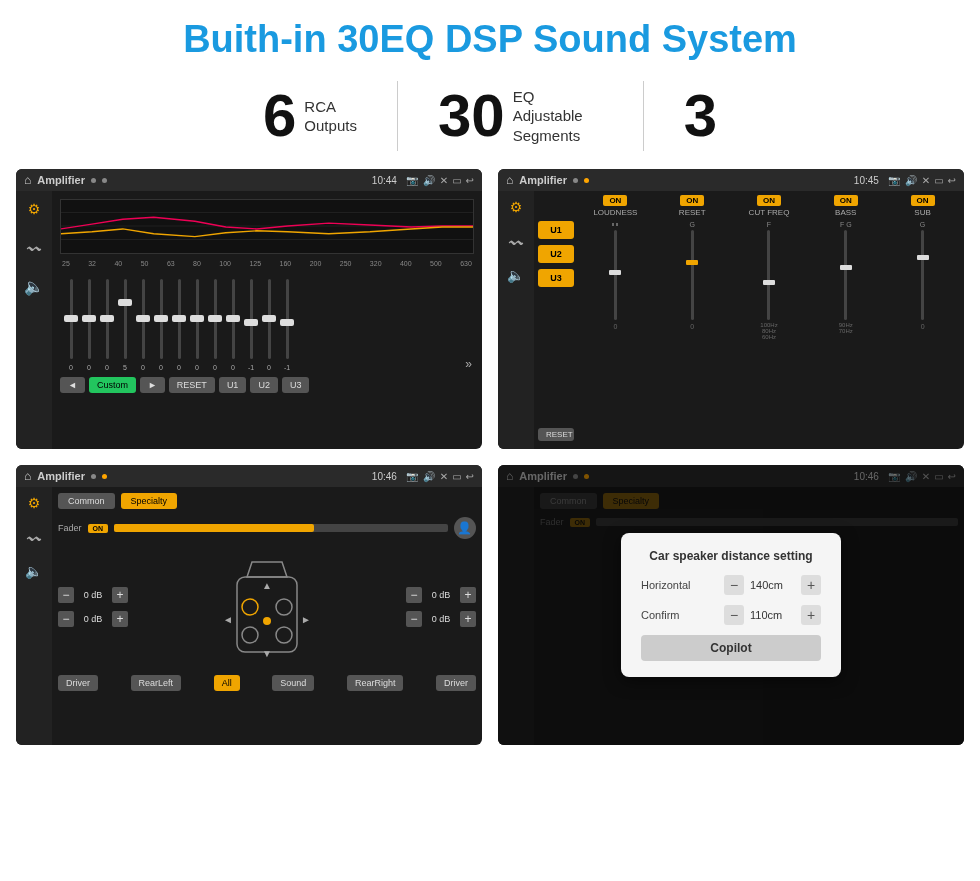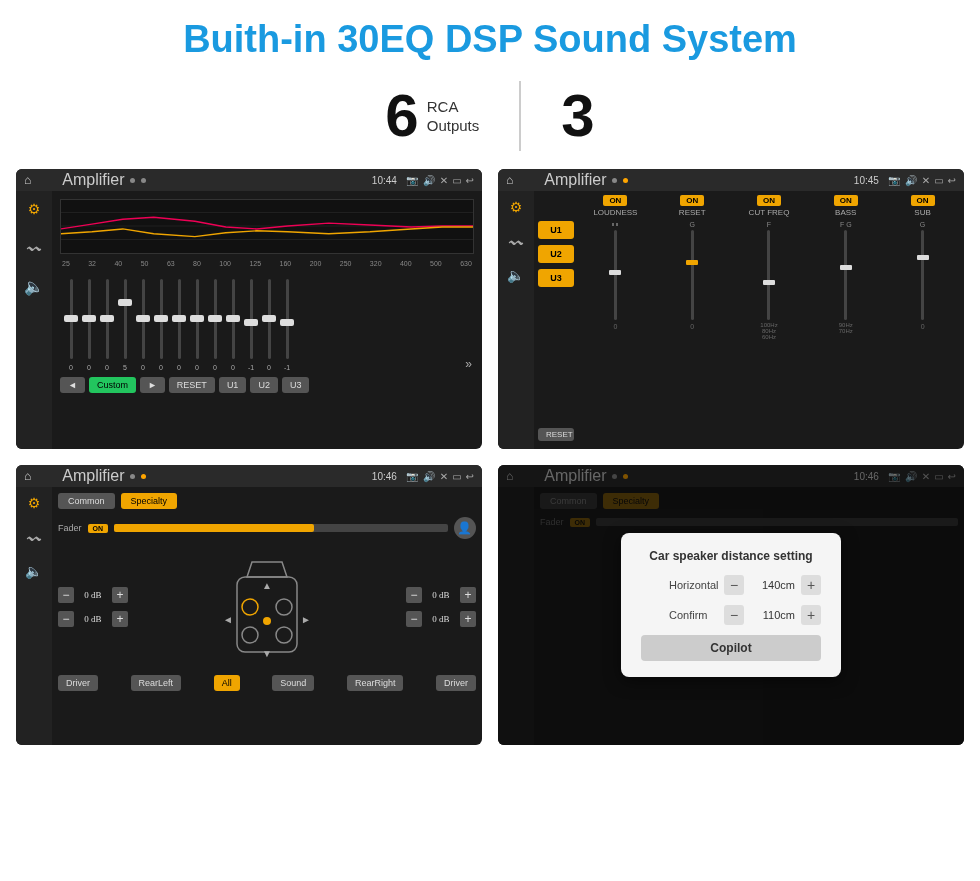--- a/index.html
+++ b/index.html
@@ -75,21 +75,21 @@
       height: 22px;
       display: flex;
       align-items: center;
       padding: 0 8px;
       gap: 6px;
       font-size: 10px;
       color: #ccc;
     }
 
     .topbar-home { font-size: 12px; }
-    .topbar-title { font-weight: normal; font-size: 16px; margin-left: 25px; }
+    .topbar-title { font-weight: bold; font-size: 11px; }
     .topbar-dot { width: 5px; height: 5px; background: #888; border-radius: 50%; }
     .topbar-dot.orange { background: orange; }
     .topbar-time { margin-left: auto; margin-right: 4px; font-size: 10px; }
     .topbar-icons { display: flex; gap: 4px; font-size: 10px; color: #aaa; }
 
     
     .eq-screen {
       display: flex;
       height: calc(100% - 22px);
     }
@@ -345,21 +345,20 @@
       display: flex;
       align-items: center;
       justify-content: center;
     }
 
     .spk-db-val {
       font-size: 9px;
       color: #ddd;
       width: 30px;
       text-align: center;
-      font-family: Liberation Serif, serif;
     }
 
     .car-diagram {
       flex: 1;
       display: flex;
       align-items: center;
       justify-content: center;
     }
 
     .spk-bottom-row {
@@ -408,21 +407,20 @@
       color: #333;
       margin-bottom: 12px;
       text-align: center;
     }
 
     .dlg-row {
       display: flex;
       align-items: center;
       justify-content: space-between;
       margin-bottom: 10px;
-      margin-left: 28px;
     }
 
     .dlg-row-label {
       font-size: 11px;
       color: #444;
       width: 65px;
     }
 
     .dlg-value-group {
       display: flex;
@@ -441,21 +439,21 @@
       display: flex;
       align-items: center;
       justify-content: center;
       color: #555;
     }
 
     .dlg-value {
       font-size: 11px;
       color: #333;
       width: 45px;
-      text-align: right;
+      text-align: left;
     }
 
     .dlg-confirm-btn {
       display: block;
       width: 100%;
       background: #ccc;
       border: none;
       border-radius: 4px;
       padding: 6px;
       font-size: 12px;
@@ -469,20 +467,24 @@
 <body>
 
 <h1 class="page-title">Buith-in 30EQ DSP Sound System</h1>
 
 <div class="stats-row">
   <div class="stat-item">
     <span class="stat-number">6</span>
     <span class="stat-text">RCA<br>Outputs</span>
   </div>
   <div class="stat-divider"></div>
+  <div class="stat-item">
+    <span class="stat-number">30</span>
+    <span class="stat-text">EQ Adjustable<br>Segments</span>
+  </div>
   <div class="stat-divider"></div>
   <div class="stat-item">
     <span class="stat-number">3</span>
   </div>
 </div>
 
 <div class="screens-grid">
 
   <div class="screen-card">
     <div class="screen-topbar">

